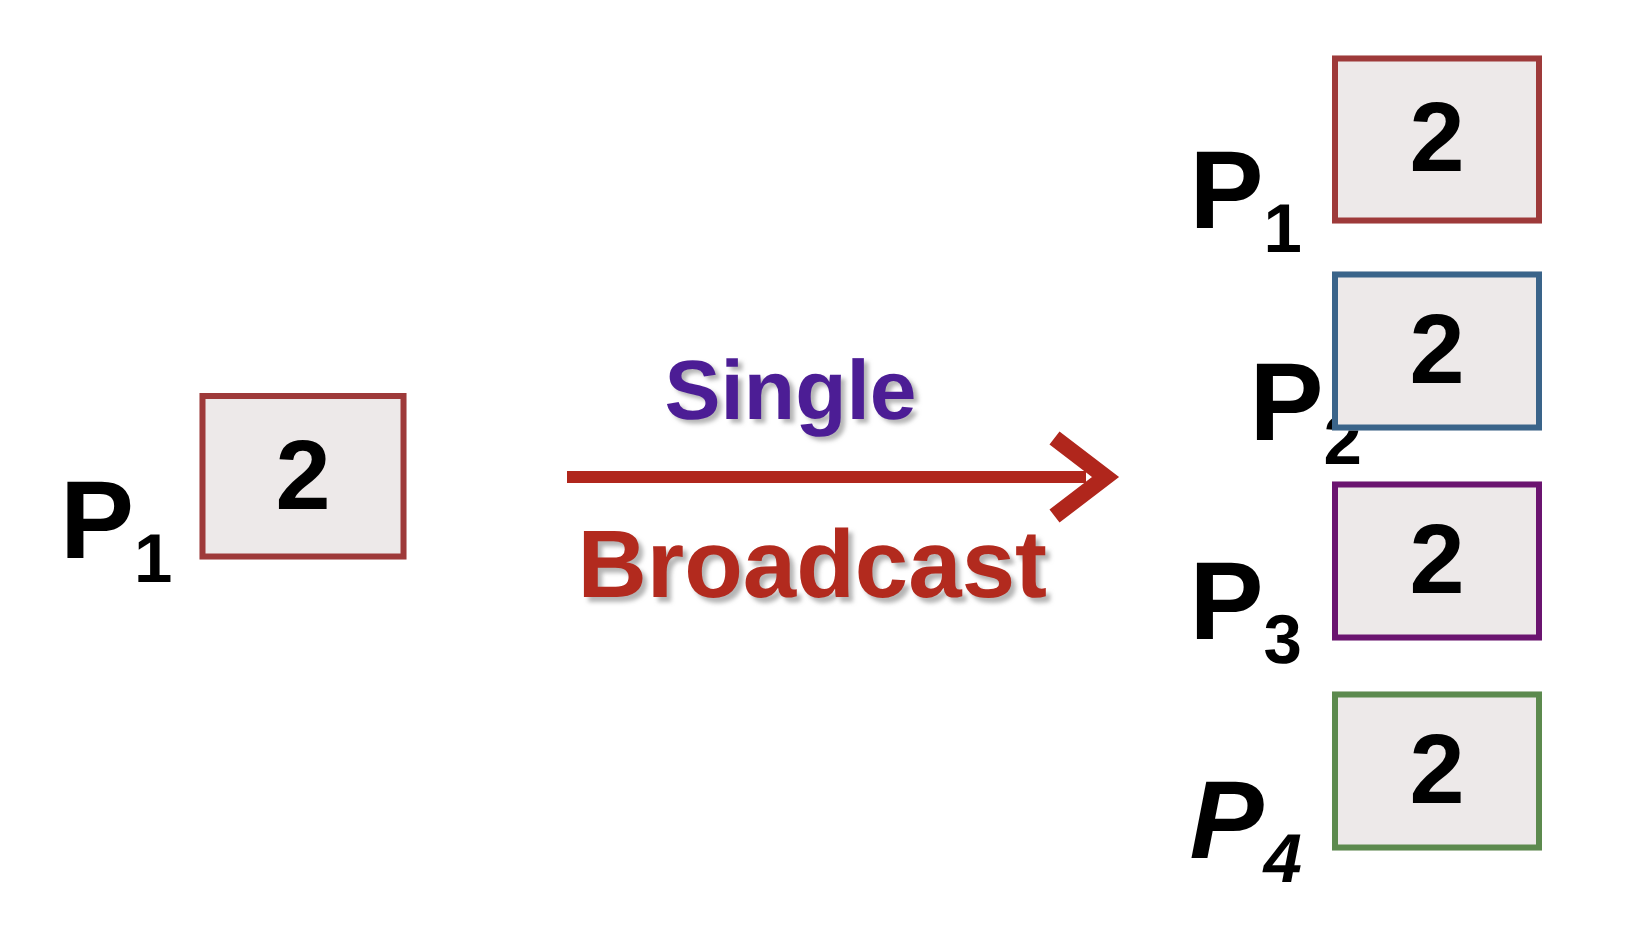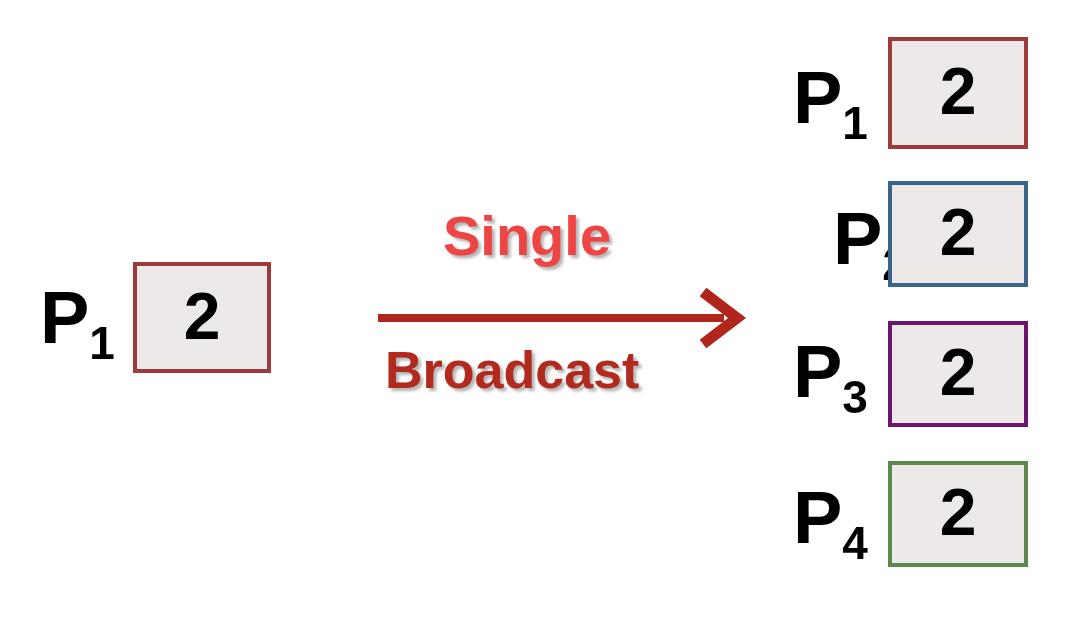--- a/index.html
+++ b/index.html
@@ -21,20 +21,21 @@
   
   .proc-label {
     position: absolute;
     color: #000000;
     font-family: "Liberation Sans", sans-serif;
     font-weight: bold;
     font-size: 74px;
     line-height: 1;
     white-space: nowrap;
     letter-spacing: -1px;
+    margin-top: 29px;
   }
   .proc-label .sub {
     font-size: 46px;
     font-weight: bold;
     vertical-align: baseline;
     position: relative;
     top: 16px;
     left: 1px;
   }
 
@@ -86,30 +87,30 @@
       <span>P</span><span class="sub">1</span>
     </div>
 
     <div class="databox" id="src-box-0" style="left: 133px; top: 262px; width: 138px; height: 111px; border: 4px solid rgb(158, 58, 58); background: rgb(237, 233, 233);">
       <span class="val">2</span>
     </div>
   </div>
 
   <div>
 
-    <div class="op-text" id="op-line-1" style="left:443px; top:208px; font-size:56px; color:#ef4444;">Single</div>
+    <div class="op-text" id="op-line-1" style="left:443px; top:232px; font-size:56px; color:#4c1d95;">Single</div>
 
     <svg class="arrow-svg" viewBox="0 0 380 64" aria-hidden="true">
 
       <rect x="8" y="28" width="346" height="8" fill="#B0261C"></rect>
 
       <polyline points="333,6 367,32 333,58" fill="none" stroke="#B0261C" stroke-width="11" stroke-linecap="butt" stroke-linejoin="miter"></polyline>
     </svg>
 
-    <div class="op-text" id="op-line-2" style="left:385px; top:344px; font-size:52px; color:#B22A1E;">Broadcast</div>
+    <div class="op-text" id="op-line-2" style="left:385px; top:344px; font-size:64px; color:#B22A1E;">Broadcast</div>
   </div>
 
   <div>
 
     <div class="proc-label" style="left:793px; top:61px;">
       <span>P</span><span class="sub">1</span>
     </div>
     <div class="databox" style="left: 888px; top: 37px; width: 140px; height: 112px; border: 4px solid rgb(158, 58, 58); background: rgb(237, 233, 233);">
       <span class="val">2</span>
     </div>
@@ -121,21 +122,21 @@
       <span class="val">2</span>
     </div>
 
     <div class="proc-label" style="left:793px; top:335px;">
       <span>P</span><span class="sub">3</span>
     </div>
     <div class="databox" style="left: 888px; top: 321px; width: 140px; height: 106px; border: 4px solid rgb(107, 20, 112); background: rgb(237, 233, 233);">
       <span class="val">2</span>
     </div>
 
-    <div class="proc-label" style="left:793px; top:481px;">
+    <div class="proc-label" style="left:793px; top:481px;font-style:italic;">
       <span>P</span><span class="sub">4</span>
     </div>
     <div class="databox" style="left: 888px; top: 461px; width: 140px; height: 106px; border: 4px solid rgb(92, 138, 78); background: rgb(237, 233, 233);">
       <span class="val">2</span>
     </div>
 
   </div>
 </div>
 
 </body></html>

